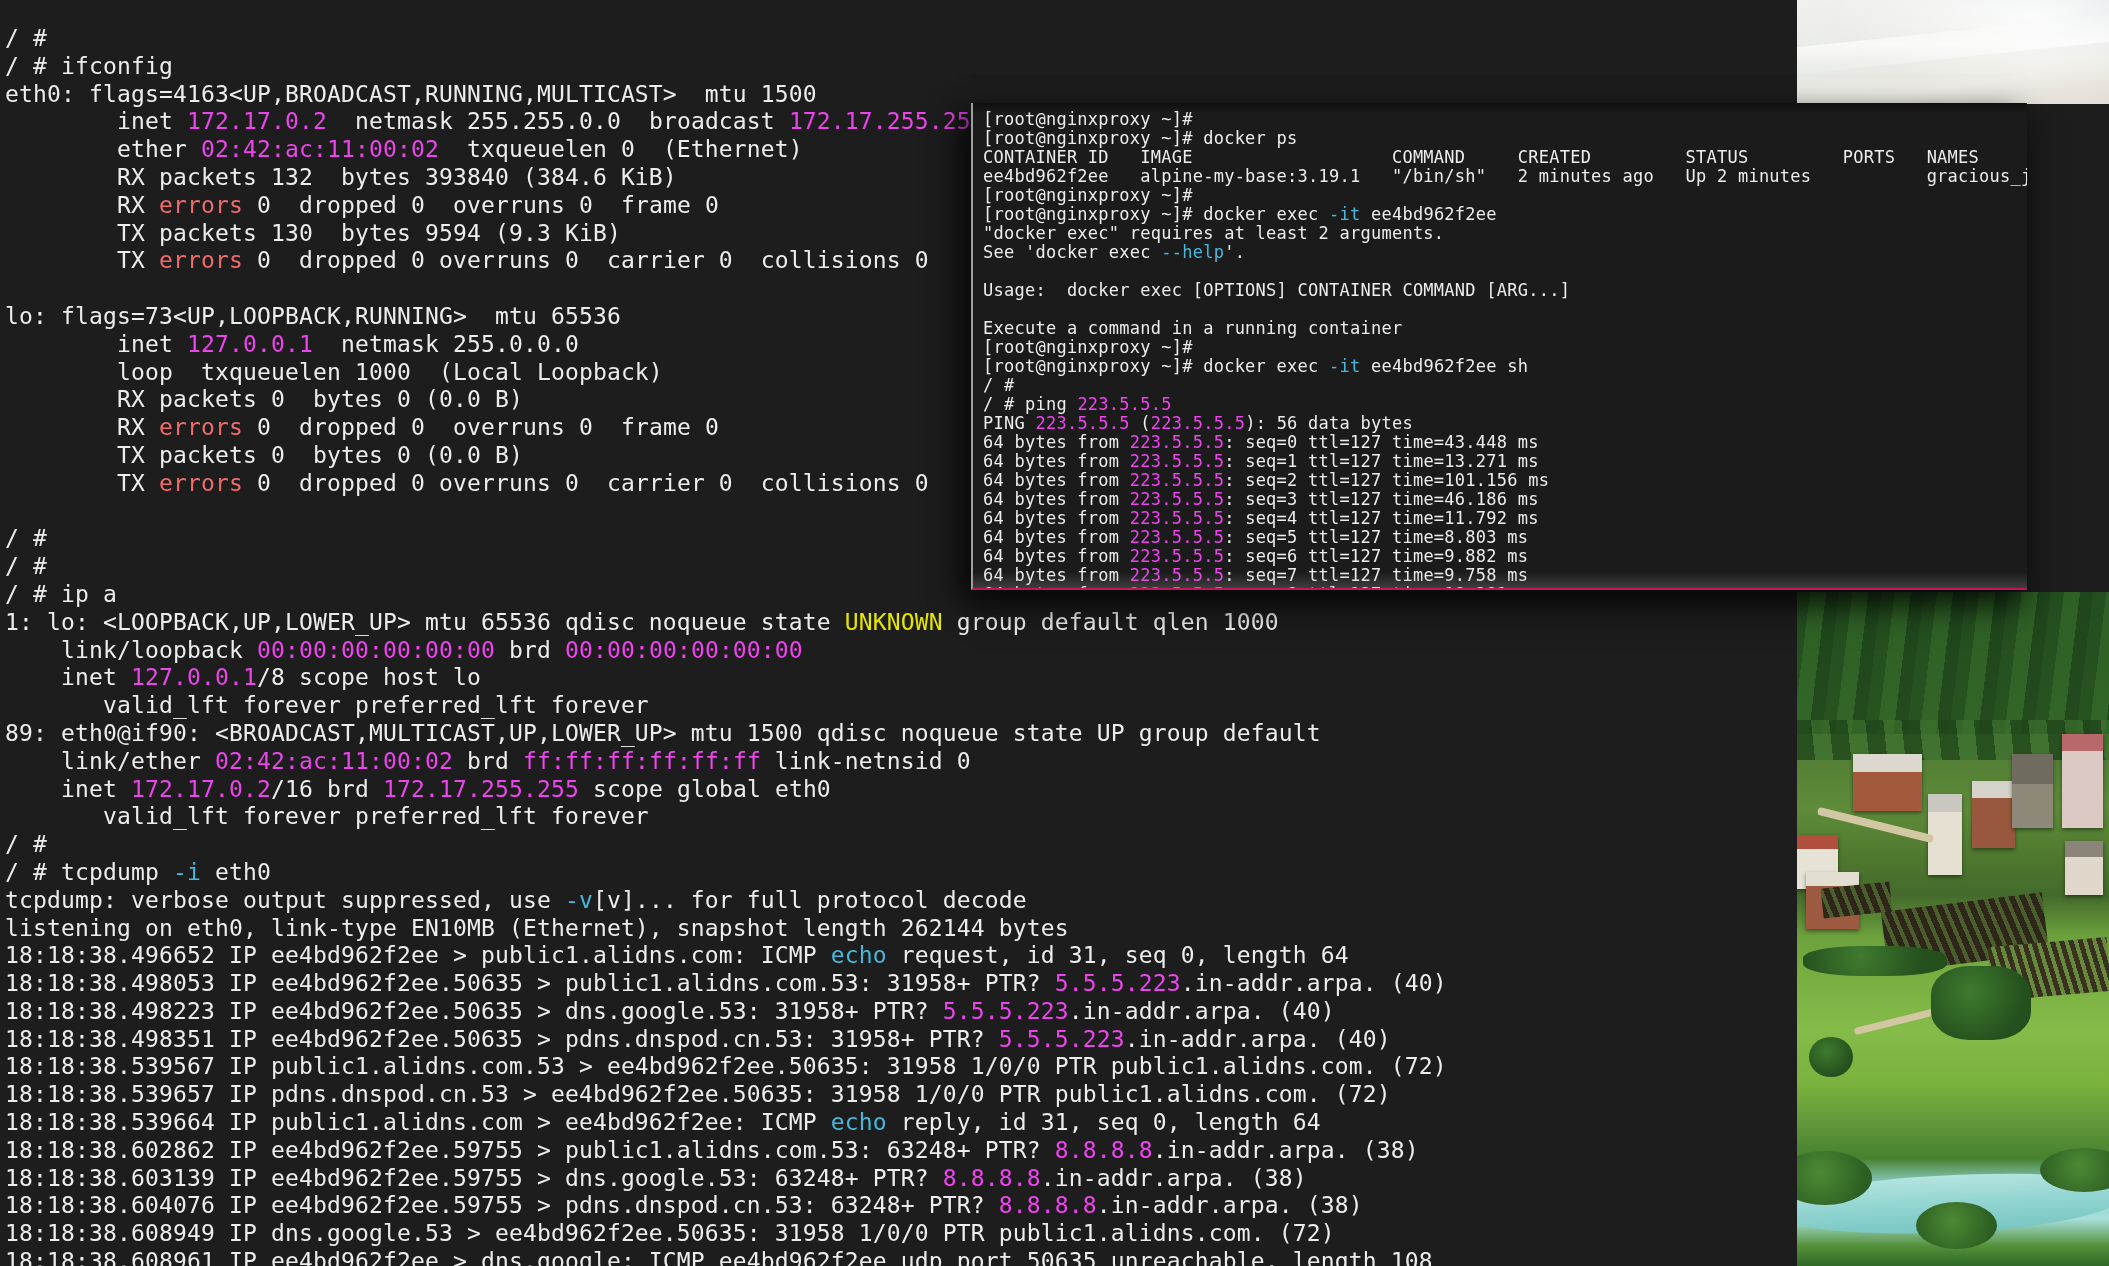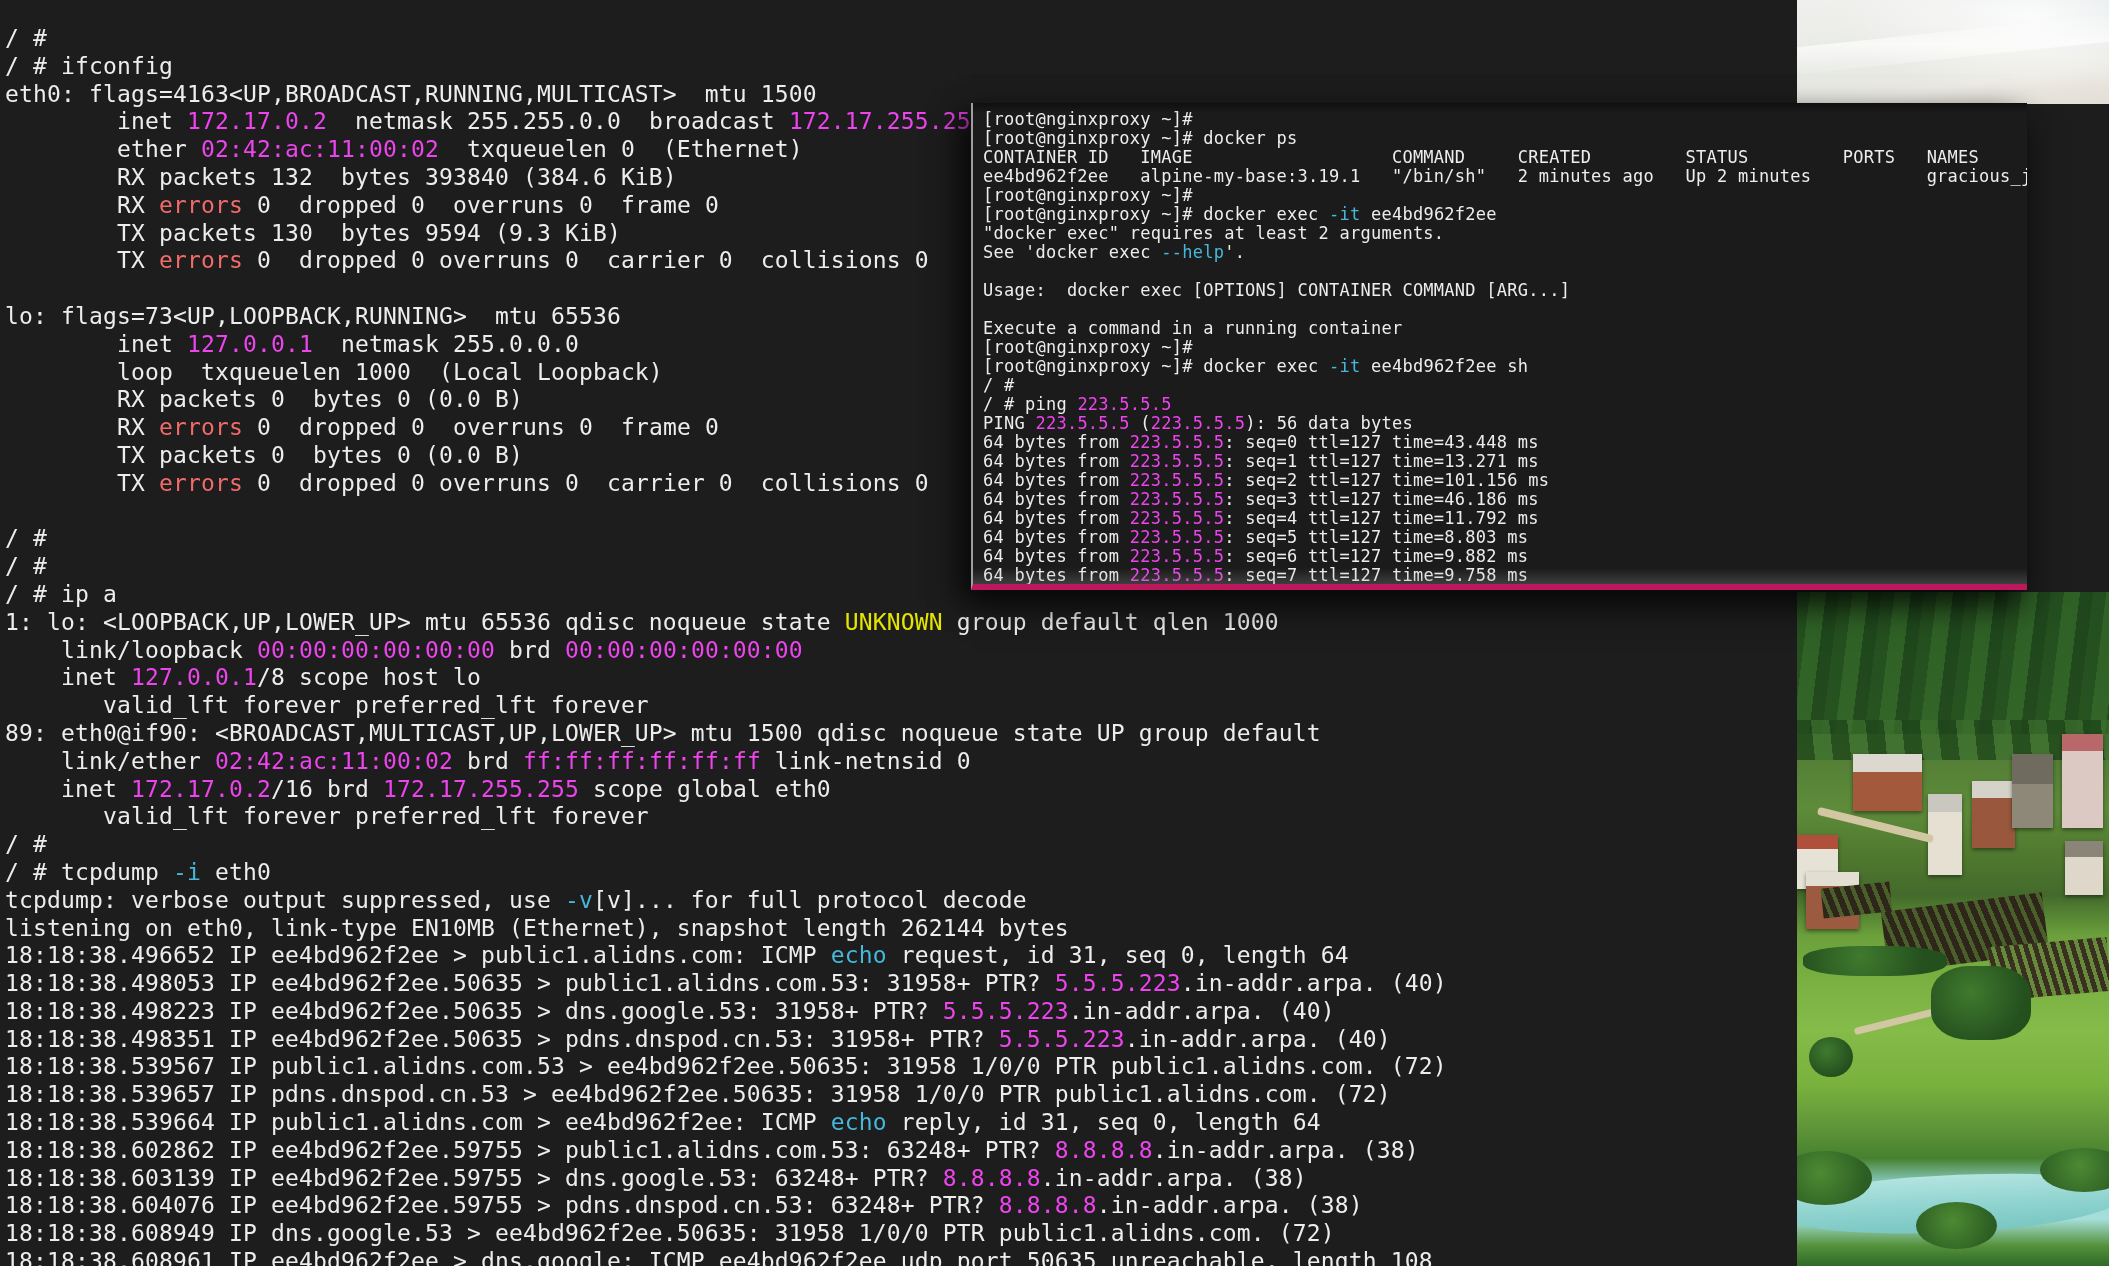--- a/index.html
+++ b/index.html
@@ -9,21 +9,21 @@
 
   
   .term{position:absolute;white-space:pre;}
   .tline{display:block;}
   .term.main{left:0;top:0;width:2109px;height:1266px;padding:2px 0 0 5px;
              font-size:23px;letter-spacing:.15px;z-index:1;}
   .main .tline{height:27.8px;line-height:27.8px;}
 
   .dockerwin{position:absolute;left:971px;top:103px;width:1056px;height:487px;
              z-index:3;overflow:hidden;border-left:2px solid #9e9e9e;
-             border-bottom:6px solid #be185d;box-sizing:border-box;
+             border-bottom:2px solid #be185d;box-sizing:border-box;
              box-shadow:-14px 10px 26px rgba(0,0,0,.55), 0 16px 30px rgba(0,0,0,.5);text-decoration:underline;}
   .dockerwin::before{content:"";position:absolute;left:0;top:0;right:0;height:10px;
              background:linear-gradient(180deg,rgba(0,0,0,.45),rgba(0,0,0,0));z-index:5;pointer-events:none;}
   .dockerwin::after{content:"";position:absolute;left:0;bottom:0;right:0;height:16px;
              background:linear-gradient(0deg,rgba(150,150,150,.28),rgba(0,0,0,0));z-index:5;pointer-events:none;}
   .term.docker{left:0;top:0;width:100%;padding-left:10px;font-size:17px;letter-spacing:.25px;}
   .docker .tline{height:19px;line-height:19px;}
   .docker .clip-top{margin-top:-10px;}
 
   

